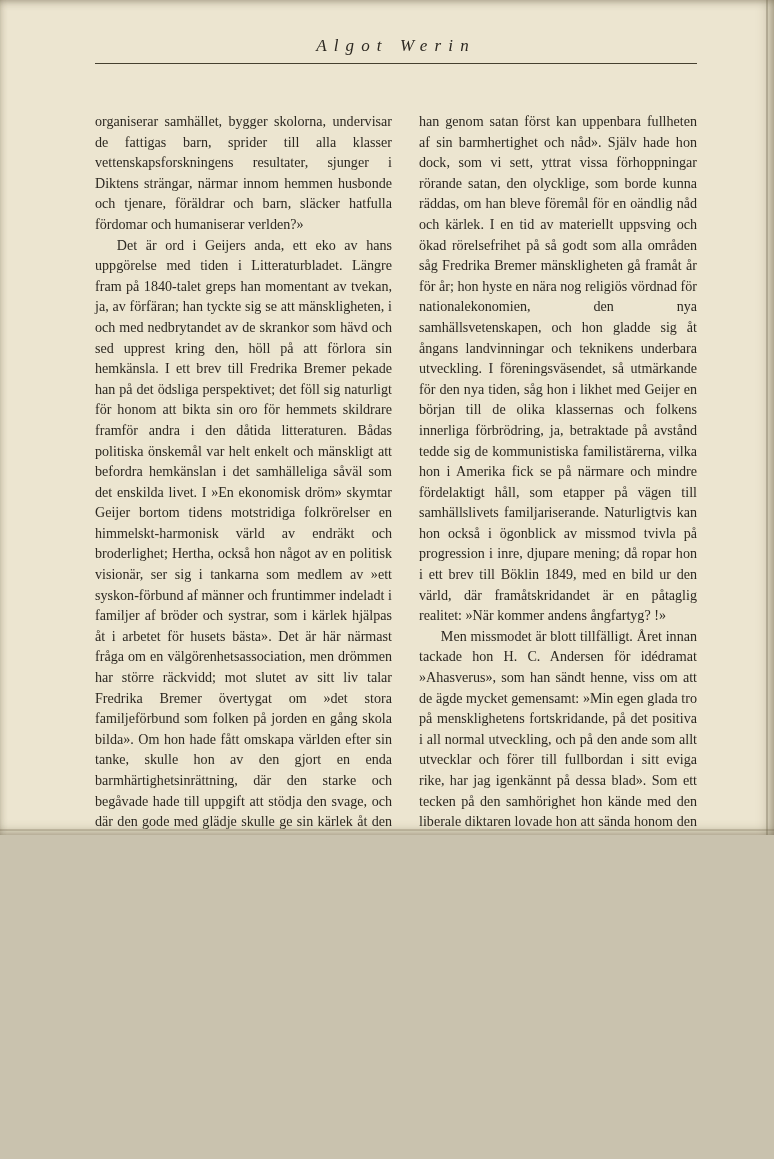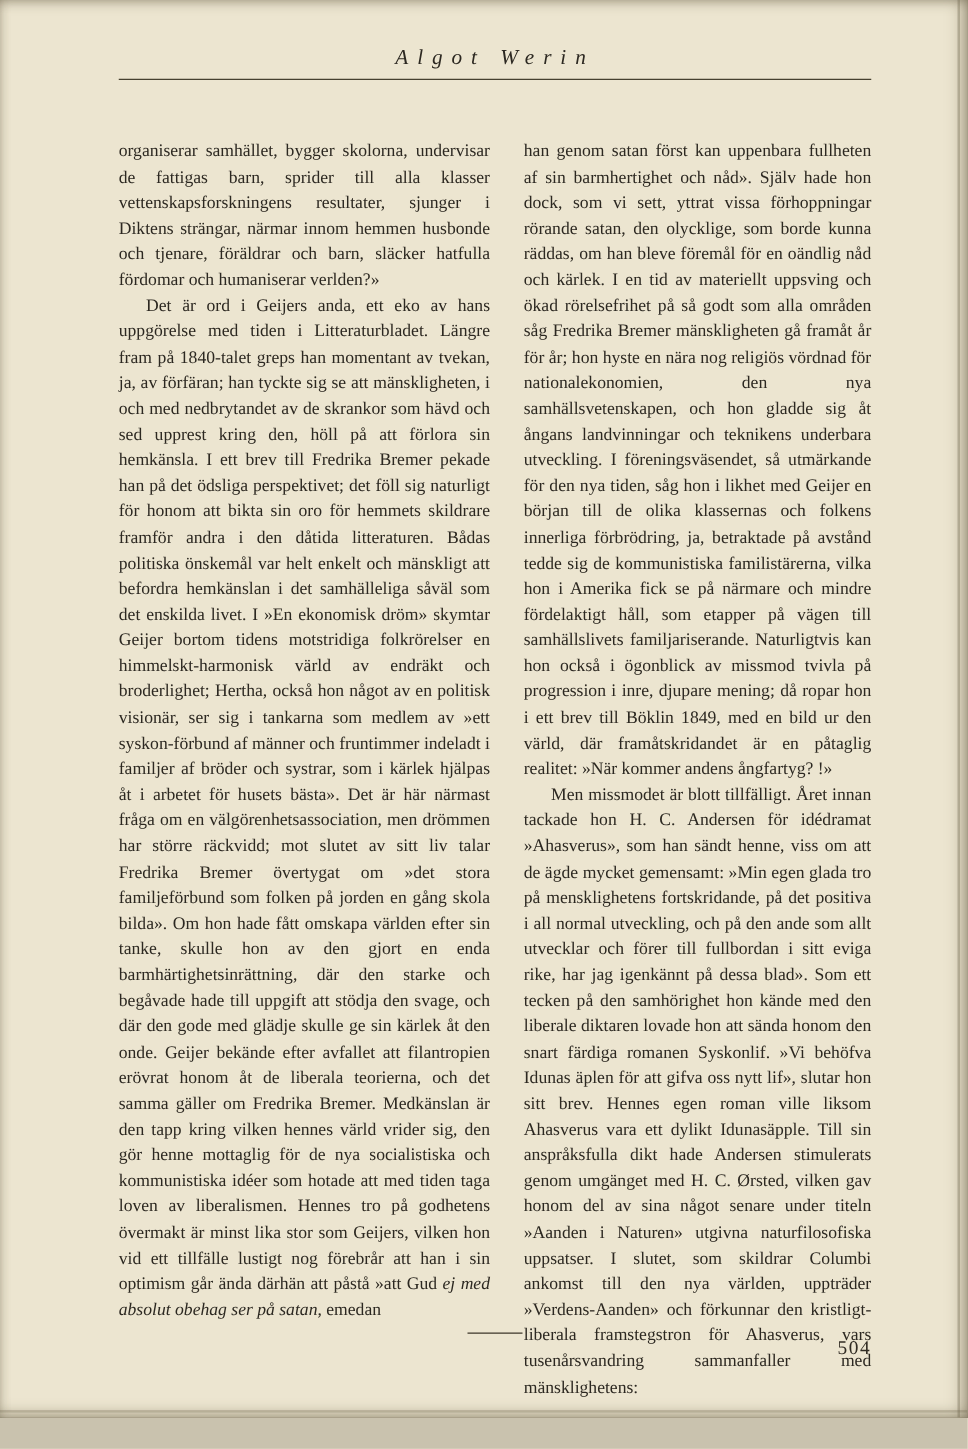--- a/index.html
+++ b/index.html
@@ -8,21 +8,21 @@
   }
   body {
     width: 774px;
     height: 1159px;
     background: #c9c2ae;
     font-family: "Liberation Serif", "DejaVu Serif", serif;
   }
   .page {
     position: relative;
     width: 774px;
-    height: 1134px;
+    height: 835px;
     background: #ece5d0;
     color: #2c2821;
     overflow: hidden;
     box-shadow:
       inset 0 4px 10px -4px rgba(100, 90, 65, 0.55),
       inset -9px 0 14px -6px rgba(100, 90, 65, 0.50),
       inset 0 -8px 12px -6px rgba(100, 90, 65, 0.45),
       inset 4px 0 10px -6px rgba(100, 90, 65, 0.25);
   }
   .edge-right {

